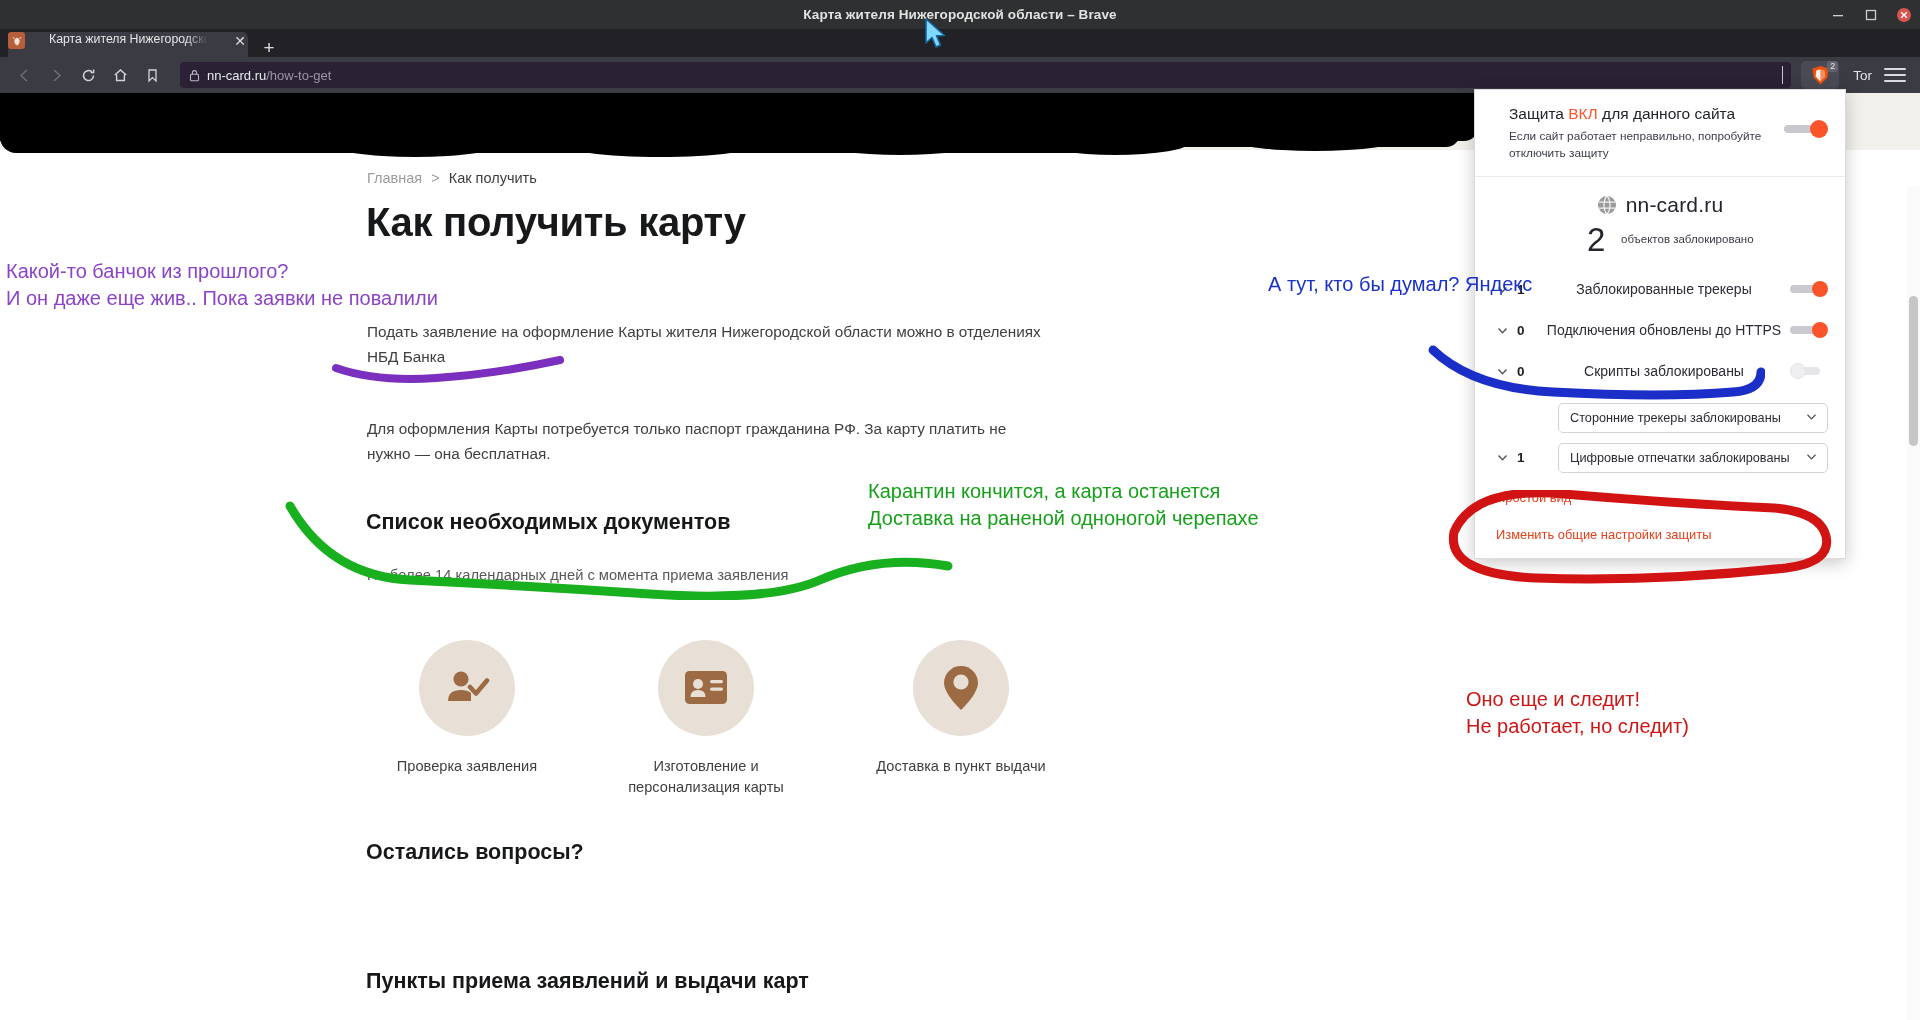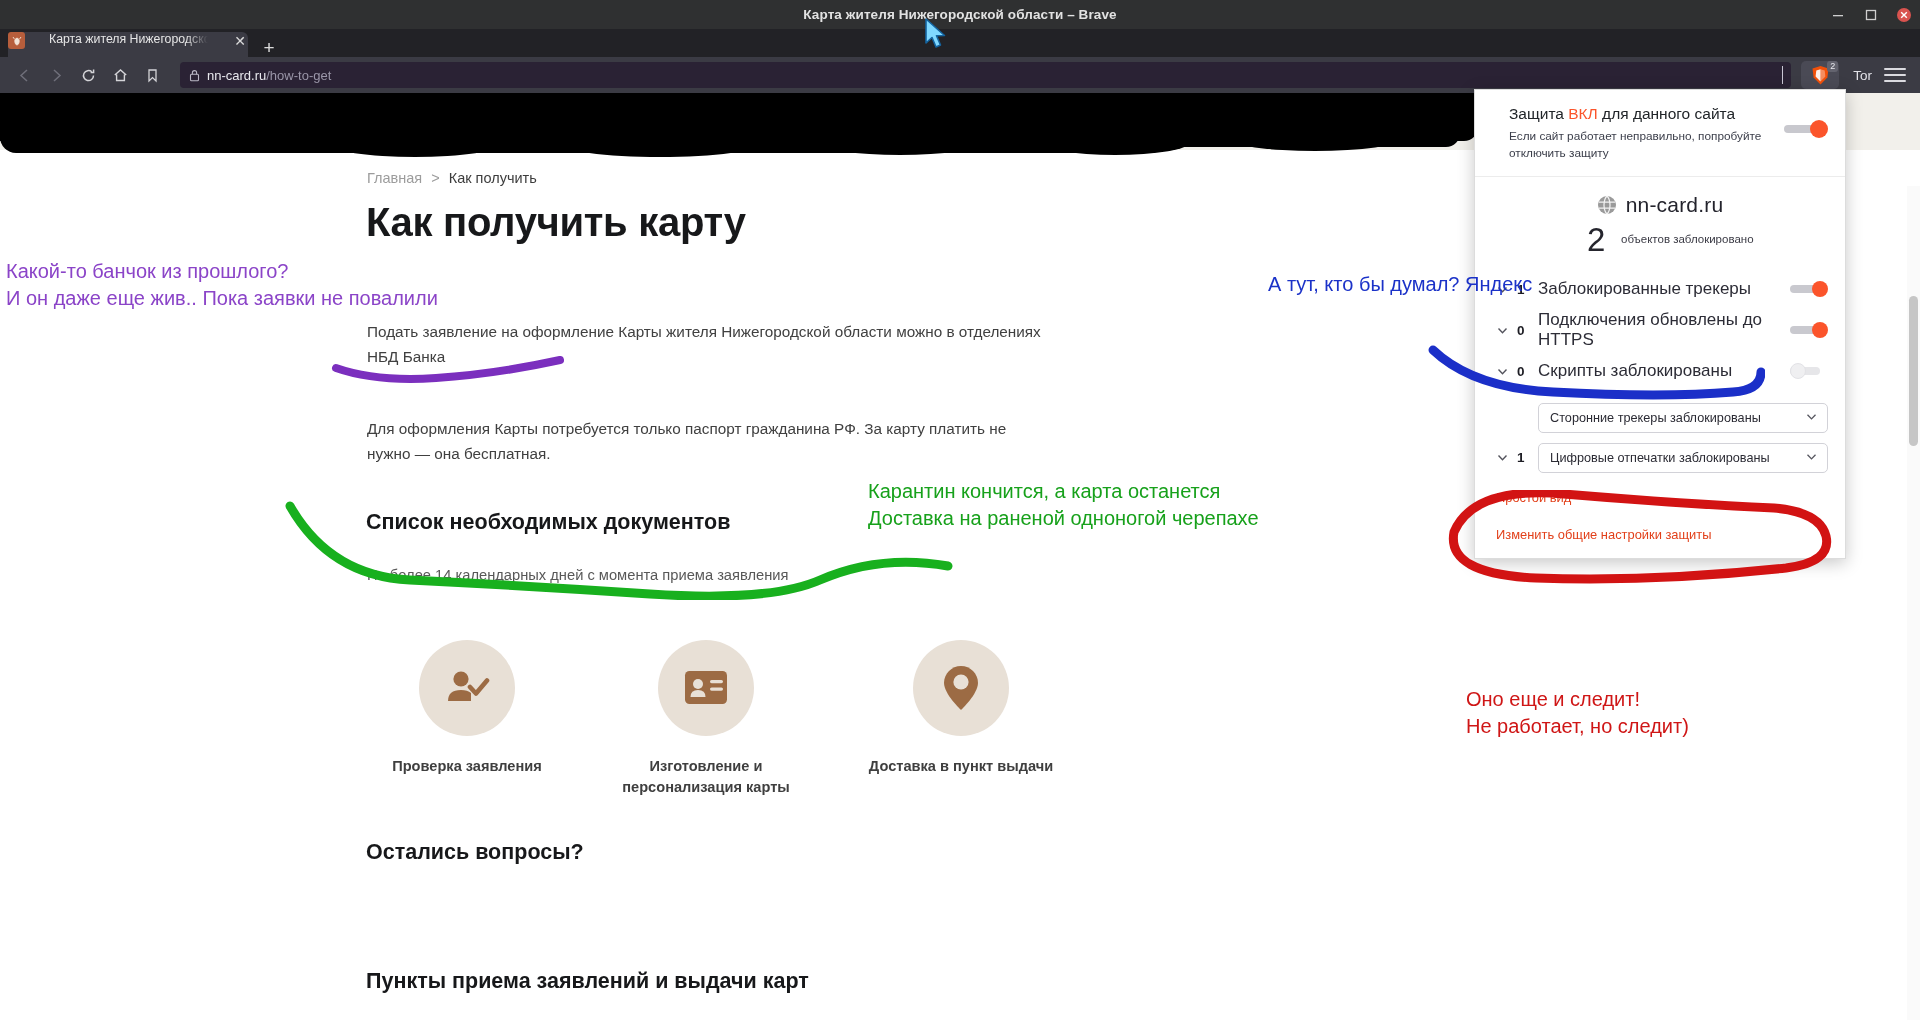--- a/index.html
+++ b/index.html
@@ -148,21 +148,21 @@
   
   .steps { position: absolute; left: 367px; top: 490px; width: 700px; height: 160px; }
   .step { position: absolute; width: 200px; text-align: center; }
   .step:nth-child(1) { left: 0px; }
   .step:nth-child(2) { left: 239px; }
   .step:nth-child(3) { left: 494px; }
   .step-circle {
     width: 96px; height: 96px; border-radius: 50%; background: #e8e0d6;
     margin: 0 auto; display: flex; align-items: center; justify-content: center;
   }
-  .step-label { margin-top: 20px; font-size: 14.6px; color: #3f3f3f; line-height: 1.45; font-weight: bold; }
+  .step-label { margin-top: 20px; font-size: 14.6px; color: #3f3f3f; line-height: 1.45; }
 
   
   .vscroll { position: absolute; right: 0; top: 93px; width: 13px; height: 927px; background: #fafafa; }
   .vthumb { position: absolute; right: 2px; top: 110px; width: 9px; height: 150px; background: #c6c6c6; border-radius: 5px; }
 
   
   .shields-panel {
     position: absolute; left: 1474px; top: 89px; width: 372px;
     background: #ffffff; border: 1px solid #dcdcdc;
     box-shadow: 0 4px 16px rgba(0,0,0,.22);
@@ -185,33 +185,33 @@
   .globe { width: 20px; height: 20px; }
 
   .sp-count-row { text-align: center; padding: 2px 0 14px 0; position: relative; height: 42px; }
   .sp-count { font-size: 33px; color: #25252d; line-height: 1; position: absolute; left: 112px; top: 0; }
   .sp-count-label { font-size: 11.5px; color: #3a3a44; position: absolute; left: 146px; top: 10px; }
 
   .sp-rows { padding: 4px 0 6px 0; }
   .sp-row { display: flex; align-items: center; height: 41px; padding: 0 17px 0 21px; }
   .chev { width: 14px; color: #53535c; flex: 0 0 auto; display: flex; align-items: center; }
   .sp-row-num { width: 28px; font-size: 13.5px; color: #1d1d24; font-weight: bold; flex: 0 0 auto; padding-left: 7px; }
-  .sp-row-label { flex: 1 1 auto; font-size: 17px; color: #2c2c36; }
+  .sp-row-label { flex: 1 1 auto; font-size: 14px; color: #2c2c36; text-align: center; }
   .toggle-sm { width: 38px; height: 16px; position: relative; flex: 0 0 auto; }
   .toggle-sm .track { position: absolute; left: 0; top: 4px; width: 30px; height: 8px; border-radius: 4px; background: #c9c9cf; }
   .toggle-sm .knob { position: absolute; right: 0; top: 0; width: 16px; height: 16px; border-radius: 50%; background: #fb542b; }
   .toggle-sm.off .track { background: #e6e6e9; }
   .toggle-sm.off .knob { background: #efeff1; left: 0; right: auto; border: 1px solid #e2e2e6; }
 
   .sp-select-row { display: flex; align-items: center; padding: 5px 17px 5px 21px; }
   .sp-select-row .chev { width: 14px; }
   .sp-select-row .sp-row-num { width: 28px; }
   .sp-select {
     flex: 1 1 auto; height: 30px; border: 1px solid #d2d2d8; border-radius: 5px;
-    display: flex; align-items: center; padding: 0 9px 0 11px; background: #fff;
+    display: flex; align-items: center; padding: 0 9px 0 11px; background: #fff; margin-left: 20px;
   }
   .sp-select-text { flex: 1 1 auto; font-size: 12.7px; color: #2b2b34; }
   .sp-select .chev-down { color: #55555e; }
 
   .sp-links { padding: 12px 0 16px 21px; }
   .sp-link { display: block; font-size: 12.9px; color: #e2401a; margin-bottom: 13px; }
   .sp-link:last-child { margin-bottom: 0; margin-top: 22px; }
 
   
   .anno { position: absolute; z-index: 60; pointer-events: none; }

